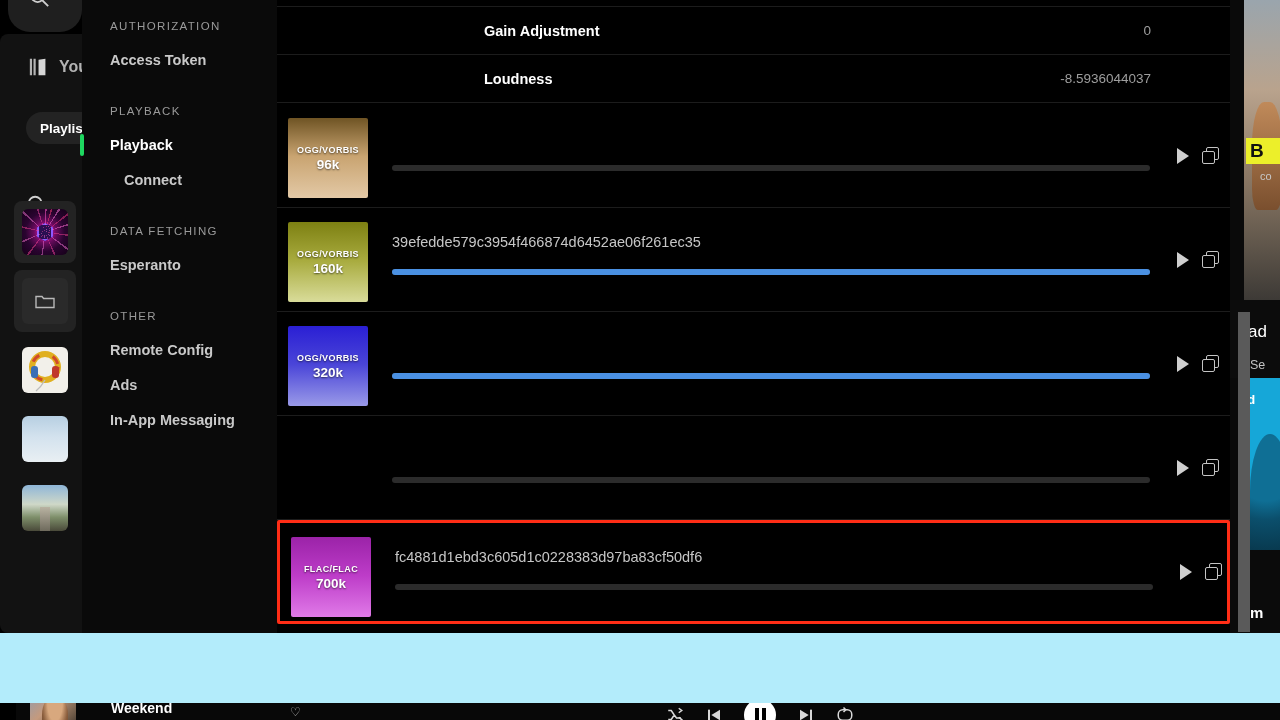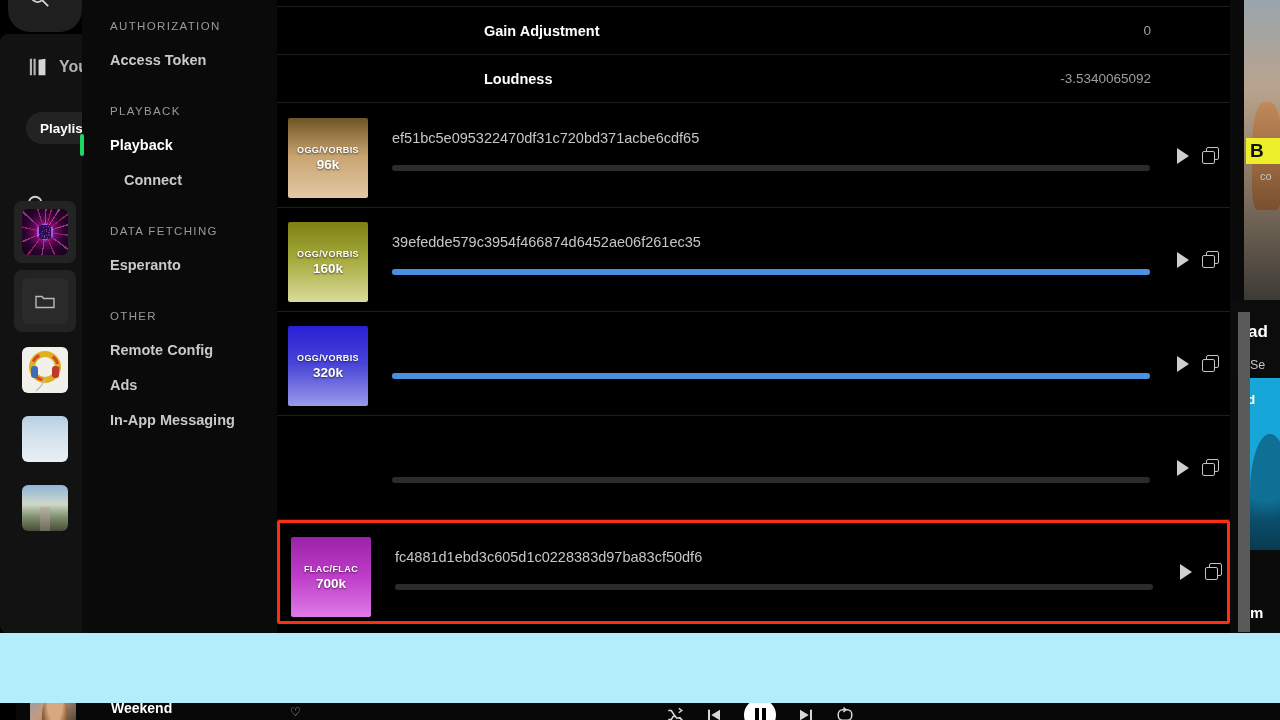--- a/index.html
+++ b/index.html
@@ -62,21 +62,21 @@
   
   .bg-right { position:absolute; right:0; top:0; width:50px; height:633px; overflow:hidden; background:#0a0a0a; }
   .br-photo { position:absolute; left:14px; top:0; width:46px; height:300px;
       background:linear-gradient(180deg,#9aa5ad 0%,#b9a38d 30%,#8d7a66 58%,#3d3a36 100%); }
   .br-photo::after { content:""; position:absolute; left:8px; top:34%; width:30px; height:36%;
       background:linear-gradient(180deg,#c08a5a,#7a4f2e); border-radius:40% 40% 20% 20%; }
   .br-badge { position:absolute; left:16px; top:138px; width:44px; height:26px; background:#ecef2a; }
   .br-badge span { position:absolute; left:4px; top:2px; color:#111; font-size:19px; font-weight:800; }
   .br-sub { position:absolute; left:30px; top:170px; color:#c8c8c8; font-size:11px; }
   .br-dark { position:absolute; left:0; top:300px; width:50px; height:78px; background:#0c0c0c; }
-  .br-h { position:absolute; left:18px; top:322px; color:#fff; font-size:17px; font-weight:700; }
+  .br-h { position:absolute; left:18px; top:322px; color:#fff; font-size:17px; font-weight:400; }
   .br-s { position:absolute; left:20px; top:358px; color:#c3c3c3; font-size:12.5px; }
   .br-cyan { position:absolute; left:12px; top:378px; width:48px; height:172px; background:#16a7d8; }
   .br-cyan::after { content:""; position:absolute; left:8px; top:56px; width:40px; height:116px;
       background:radial-gradient(circle at 40% 30%, #0f6f95 0 38%, #0b4f6c 60%, #08384d 100%); border-radius:50% 50% 0 0; }
   .br-ed { position:absolute; left:10px; top:392px; color:#fff; font-size:13px; font-weight:700; }
   .br-dark2 { position:absolute; left:0; top:550px; width:50px; height:83px; background:#0b0b0b; }
   .br-m { position:absolute; left:20px; top:604px; color:#fff; font-size:15px; font-weight:700; }
   .br-scroll { position:absolute; left:8px; top:312px; width:12px; height:320px; background:#5a5a5a; border-radius:0; }
 
   
@@ -240,30 +240,29 @@
 
     <div class="content">
       <div id="prop-list">
           <div class="prop" style="top: -41px;"></div>
           <div class="prop" style="top: 7px;">
             <div class="prop-name">Gain Adjustment</div>
             <div class="prop-val">0</div>
           </div>
           <div class="prop" style="top: 55px;">
             <div class="prop-name">Loudness</div>
-            <div class="prop-val">-3.5340065092</div>
+            <div class="prop-val">-8.5936044037</div>
           </div>
         </div>
       <div id="track-list">
           <div class="track" style="top: 104px;">
             <div class="tr-art" style="background:linear-gradient(180deg,#6f5424 0%,#c9a471 48%,#e3c9a6 100%)">
               <span class="codec">OGG/VORBIS</span>
               <span class="rate">96k</span>
             </div>
-            <div class="tr-hash">ef51bc5e095322470df31c720bd371acbe6cdf65</div>
             <div class="tr-bar-bg">
               <div class="tr-bar-fill" style="width:0%;background:#4a90e2"></div>
             </div>
             <div class="tr-play play-tri"></div>
             <div class="tr-copy copy-ic">
               <b></b>
               <b></b>
             </div>
           </div>
           <div class="track" style="top: 208px;">

